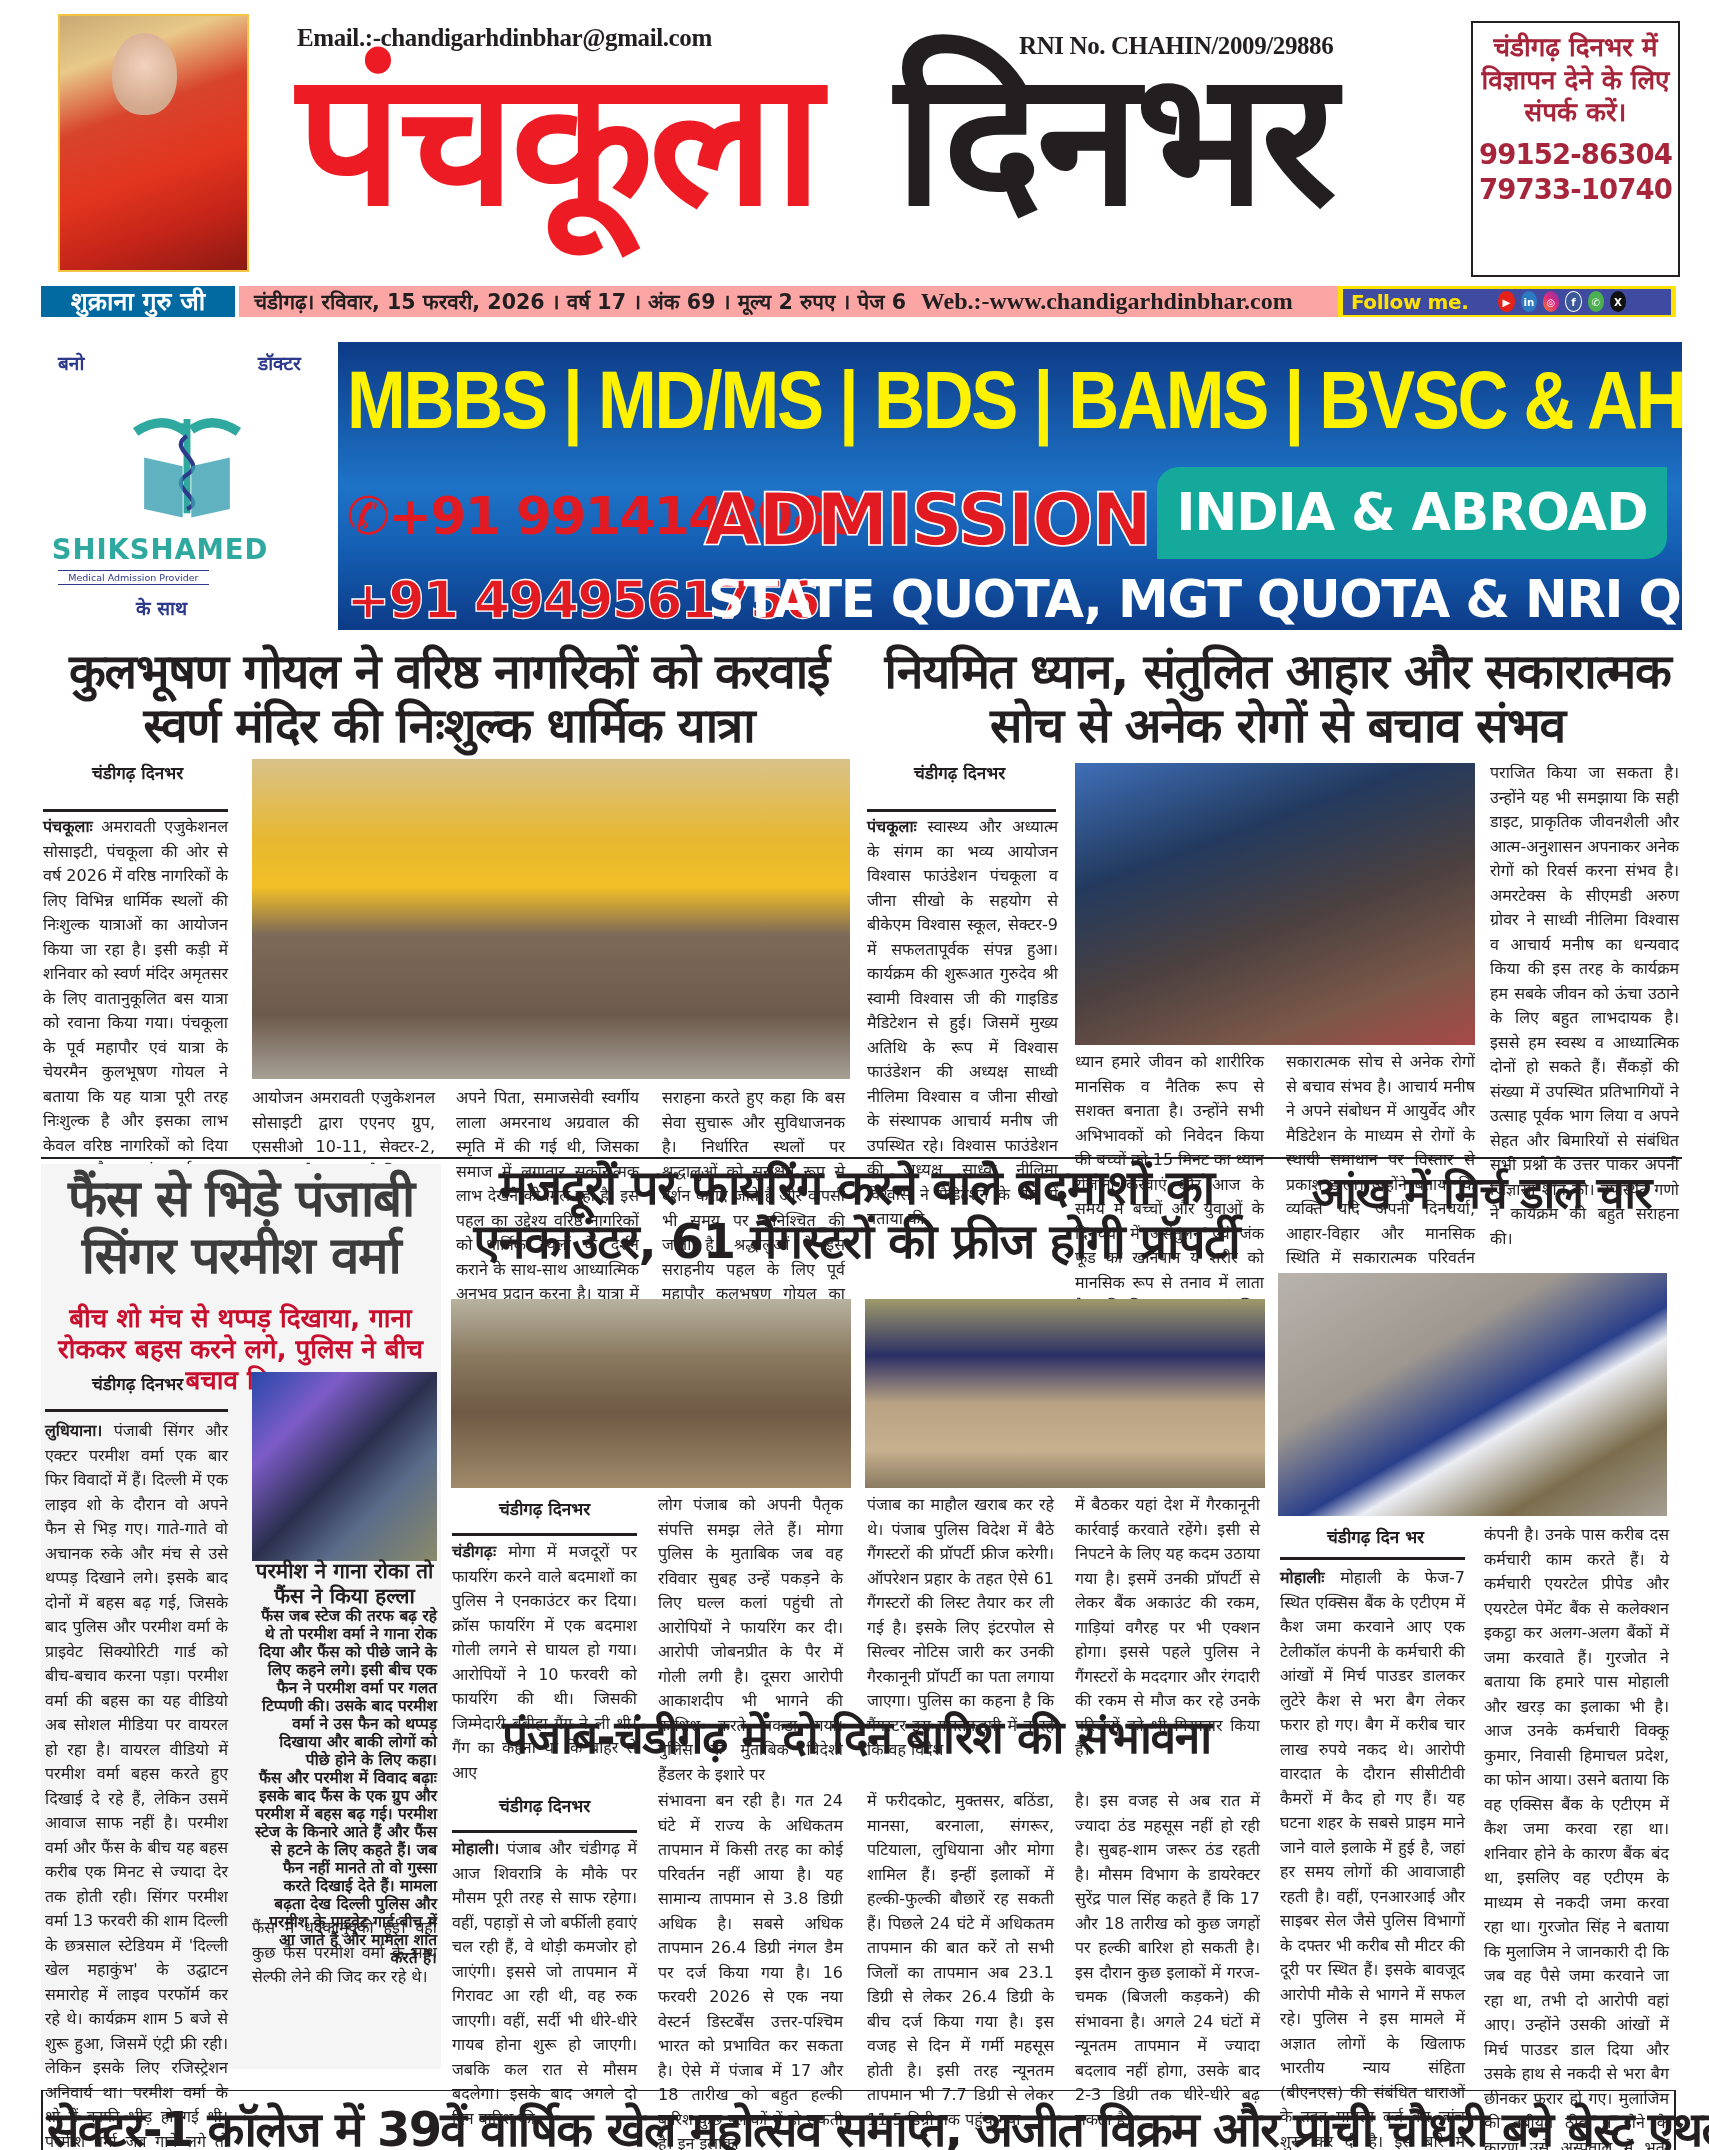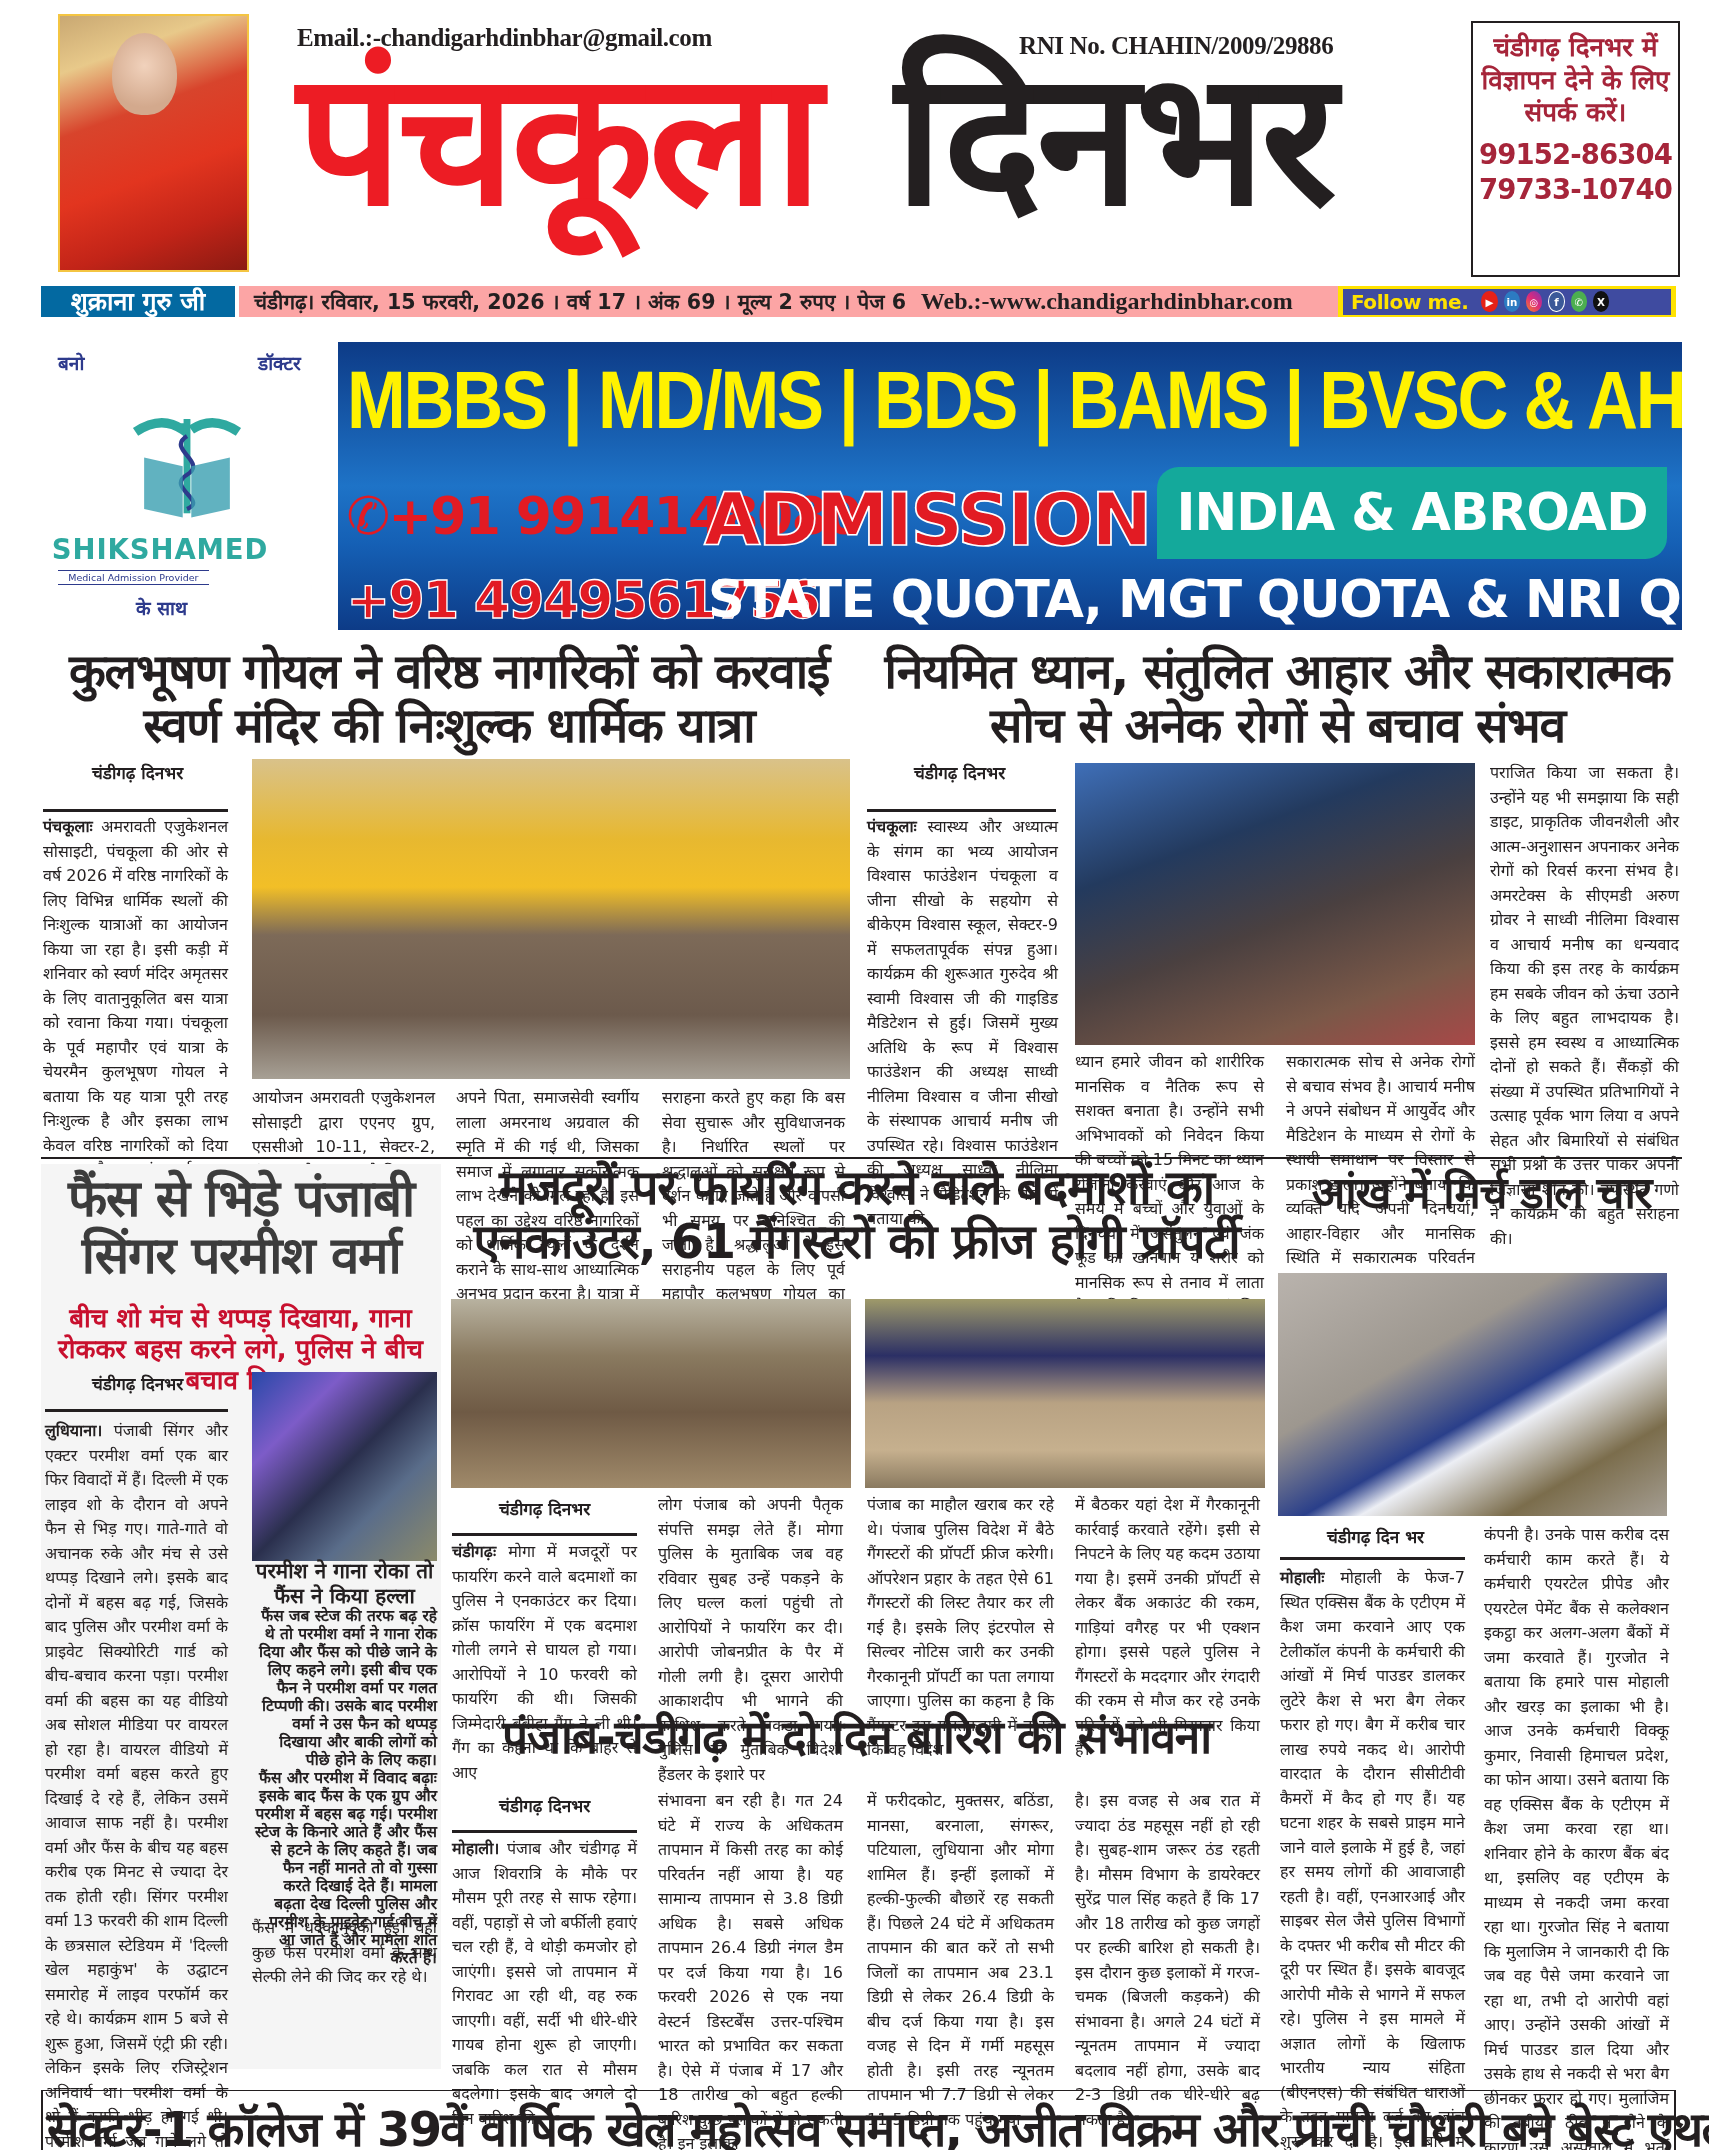--- a/index.html
+++ b/index.html
@@ -14,21 +14,21 @@
 .title-2{left:895px;top:47px;font-size:185px;font-weight:bold;color:#231f20;line-height:1;letter-spacing:-4.3px}
 .adbox{left:1471px;top:20.6px;width:209px;height:256px;border:2.6px solid #231f20;border-left-width:2.6px;text-align:center;padding-top:8.6px}
 .adbox .t{font-size:26px;font-weight:bold;color:#a6253a;line-height:1.25}
 .adbox .p{font-size:27.5px;font-weight:bold;color:#a6253a;line-height:1.25;margin-top:8.6px;letter-spacing:-0.9px}
 .bar{top:286px;height:31px}
 .bar-guru{left:41px;width:194px;background:#0369a1;color:#fff;font-size:25px;font-weight:bold;text-align:center;line-height:31px}
 .bar-date{left:239px;width:1099px;background:#fca5a5;font-size:20.6px;font-weight:bold;line-height:31px;padding-left:15px;white-space:nowrap}
 .bar-date .web{font-family:"Liberation Serif",serif;font-size:24px;margin-left:7.7px}
 .bar-follow{left:1338px;width:338px;background:#ffe200;padding:2.6px 5.2px}
 .bar-follow .inner{background:#3f4ba0;height:26px;display:flex;align-items:center;padding-left:7.7px}
-.bar-follow .fm{color:#ffe200;font-size:20px;font-weight:bold;margin-right:13px;letter-spacing:-0.4px}
+.bar-follow .fm{color:#ffe200;font-size:20px;font-weight:bold;margin-right:30px;letter-spacing:-0.4px}
 .soc{width:16.3px;height:20.6px;border-radius:50%;margin-right:6px;color:#fff;font-size:10.3px;font-weight:bold;display:flex;align-items:center;justify-content:center}
 
 .ad-left{left:41px;top:346px;width:297px;height:258px}
 .ad-left .w1{position:absolute;left:17px;top:4.3px;font-size:19px;font-weight:bold;color:#2d3a8c}
 .ad-left .w2{position:absolute;left:217px;top:4.3px;font-size:19px;font-weight:bold;color:#2d3a8c}
 .ad-logo{position:absolute;left:86px;top:60px;width:120px;height:116px}
 .ad-left .brand{position:absolute;left:10.8px;top:187px;font-size:27.5px;font-weight:bold;color:#2fa9a0;letter-spacing:0.9px}
 .ad-left .tag{position:absolute;left:17px;top:224px;font-size:9.5px;color:#2d3a8c;border-top:1.7px solid #2d3a8c;border-bottom:1.7px solid #2d3a8c;padding:0.9px 10.3px}
 .ad-left .w3{position:absolute;left:95px;top:249px;font-size:19px;font-weight:bold;color:#2d3a8c}
 .ad-banner{left:338px;top:342px;width:1344px;height:288px;background:linear-gradient(180deg,#0d3b87 0%,#1e73c7 50%,#1560b5 70%,#0d3b87 100%)}

